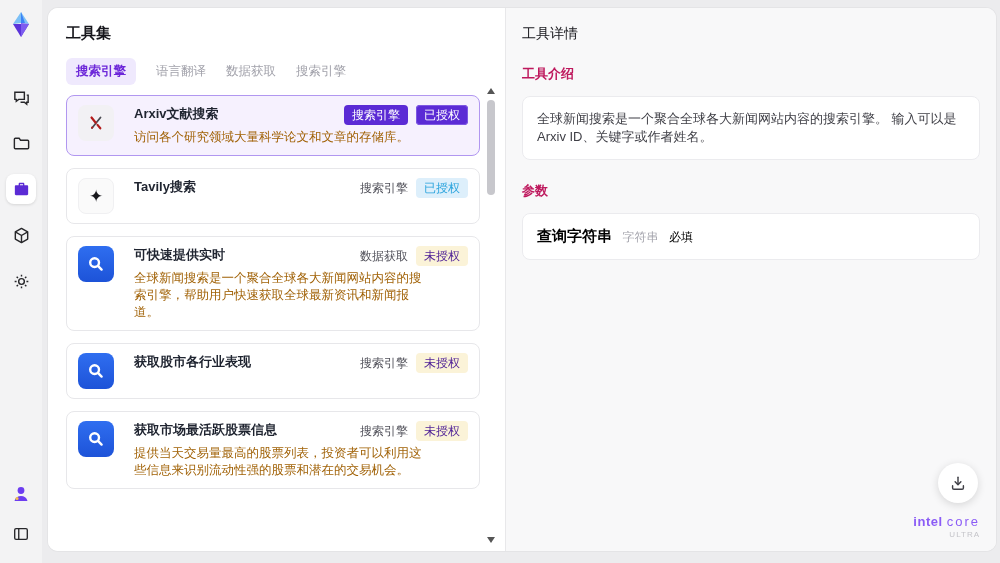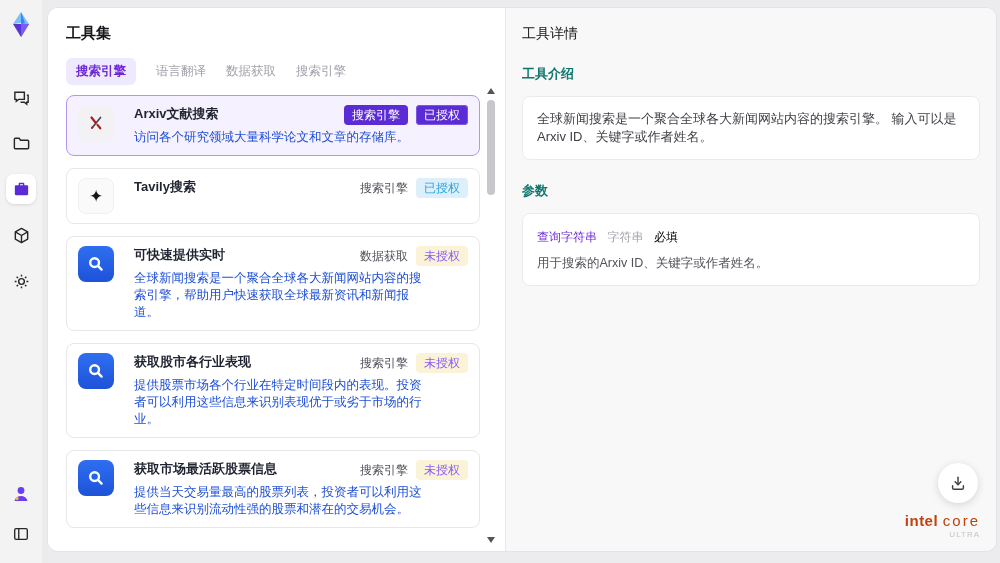--- a/index.html
+++ b/index.html
@@ -37,43 +37,43 @@
   .tool-icon .sparkle{font-size:17px;color:#17171c;line-height:1;}
   .card-body{flex:1;min-width:0;}
   .card-row1{display:flex;align-items:flex-start;}
   .card-title{font-size:13px;font-weight:bold;color:#1f2430;line-height:17px;}
   .card-right{margin-left:auto;display:flex;gap:8px;align-items:center;white-space:nowrap;}
   .cat-label{font-size:12px;color:#52525b;}
   .pill{font-size:12px;border-radius:4px;padding:3px 8px;line-height:14px;}
   .pill.solid{background:#5b2bd5;color:#fff;}
   .pill.solid2{background:#5b2bd5;color:#fff;box-shadow:inset 0 0 0 1px #7d57e3;}
   .pill.blue{background:#ddeffb;color:#2ba4dd;}
-  .pill.amber{background:#fbf3d8;color:#8b5cf6;}
-  .card-desc{font-size:12.5px;color:#1d4ed8;line-height:17px;margin-top:4px;max-width:292px;}
+  .pill.amber{background:#fbf3d8;color:#4c1d95;}
+  .card-desc{font-size:12.5px;color:#a16207;line-height:17px;margin-top:4px;max-width:292px;}
   
   .sb{position:absolute;right:8px;top:80px;bottom:8px;width:12px;}
   .sb .arr{width:0;height:0;border-left:4px solid transparent;border-right:4px solid transparent;margin:0 auto;}
   .sb .arr.up{border-bottom:6px solid #555;}
   .sb .arr.down{border-top:6px solid #555;position:absolute;bottom:0;left:2px;}
   .sb .thumb{width:8px;margin:6px auto 0;height:95px;background:#c7c7cc;border-radius:4px;}
   
   .details{flex:1;background:#f8f8f9;border-left:1px solid #e8e8ea;padding:17px 16px;box-sizing:border-box;position:relative;}
   .d-title{font-size:14px;font-weight:normal;color:#17171c;}
-  .d-sub{font-size:13px;font-weight:bold;color:#0f766e;margin-top:22px;}
+  .d-sub{font-size:13px;font-weight:bold;color:#be185d;margin-top:22px;}
   .d-box{background:#fff;border:1px solid #ebebee;border-radius:8px;margin-top:13px;padding:13px 14px;}
   .d-intro{font-size:13px;color:#3f3f46;line-height:18px;}
-  .p-name{font-size:12px;font-weight:normal;color:#6d28d9;}
+  .p-name{font-size:15px;font-weight:bold;color:#000000;}
   .p-type{font-size:12px;color:#a1a1aa;margin-left:6px;}
   .p-req{font-size:12px;color:#000000;margin-left:6px;}
   .p-desc{font-size:12.5px;color:#52525b;margin-top:9px;}
   
   .fab{position:absolute;right:18px;bottom:48px;width:40px;height:40px;border-radius:50%;
        background:#fff;box-shadow:0 2px 8px rgba(0,0,0,.14);display:flex;align-items:center;justify-content:center;cursor:pointer;}
   .intel{position:absolute;right:16px;bottom:12px;text-align:right;line-height:1;}
-  .intel .row{font-size:15px;color:#c2410c;letter-spacing:.5px;}
+  .intel .row{font-size:13px;color:#8b5cf6;letter-spacing:.5px;}
   .intel .i{font-weight:bold;}
   .intel .c{font-weight:normal;letter-spacing:2px;}
   .intel .ultra{font-size:8px;color:#c4c4c9;margin-top:3px;letter-spacing:1px;}
 </style>
 </head>
 <body>
 
 <div class="rail">
   <div class="logo">
     <svg width="30" height="30" viewBox="0 0 30 30">
@@ -206,21 +206,20 @@
           </svg>
         </div>
         <div class="card-body">
           <div class="card-row1">
             <span class="card-title">获取股市各行业表现</span>
             <span class="card-right">
               <span class="cat-label">搜索引擎</span>
               <span class="pill amber">未授权</span>
             </span>
           </div>
-          <div class="card-desc">提供股票市场各个行业在特定时间段内的表现。投资者可以利用这些信息来识别表现优于或劣于市场的行业。</div>
         </div>
       </div>
 
       <div class="card">
         <div class="tool-icon blue">
           <svg width="20" height="20" viewBox="0 0 20 20" fill="none" stroke="#fff" stroke-width="2.4" stroke-linecap="round">
             <circle cx="8.6" cy="8.6" r="4.4"></circle>
               <path d="M12.2 12.2l3.4 3.4"></path>
           </svg>
         </div>
@@ -251,21 +250,20 @@
     <div class="d-sub">工具介绍</div>
     <div class="d-box d-intro">全球新闻搜索是一个聚合全球各大新闻网站内容的搜索引擎。 输入可以是Arxiv ID、关键字或作者姓名。</div>
 
     <div class="d-sub">参数</div>
     <div class="d-box">
       <div>
         <span class="p-name">查询字符串</span>
         <span class="p-type">字符串</span>
         <span class="p-req">必填</span>
       </div>
-      <div class="p-desc">用于搜索的Arxiv ID、关键字或作者姓名。</div>
     </div>
 
     <div class="fab">
       <svg width="18" height="18" viewBox="0 0 20 20" fill="none" stroke="#3f3f46" stroke-width="1.6" stroke-linecap="round" stroke-linejoin="round">
         <path d="M10 3.5v8"></path>
           <path d="M6.8 8.7l3.2 3.2 3.2-3.2"></path>
           <path d="M4 13v2.5c0 .8.7 1.5 1.5 1.5h9c.8 0 1.5-.7 1.5-1.5V13"></path>
       </svg>
     </div>
     <div class="intel">

